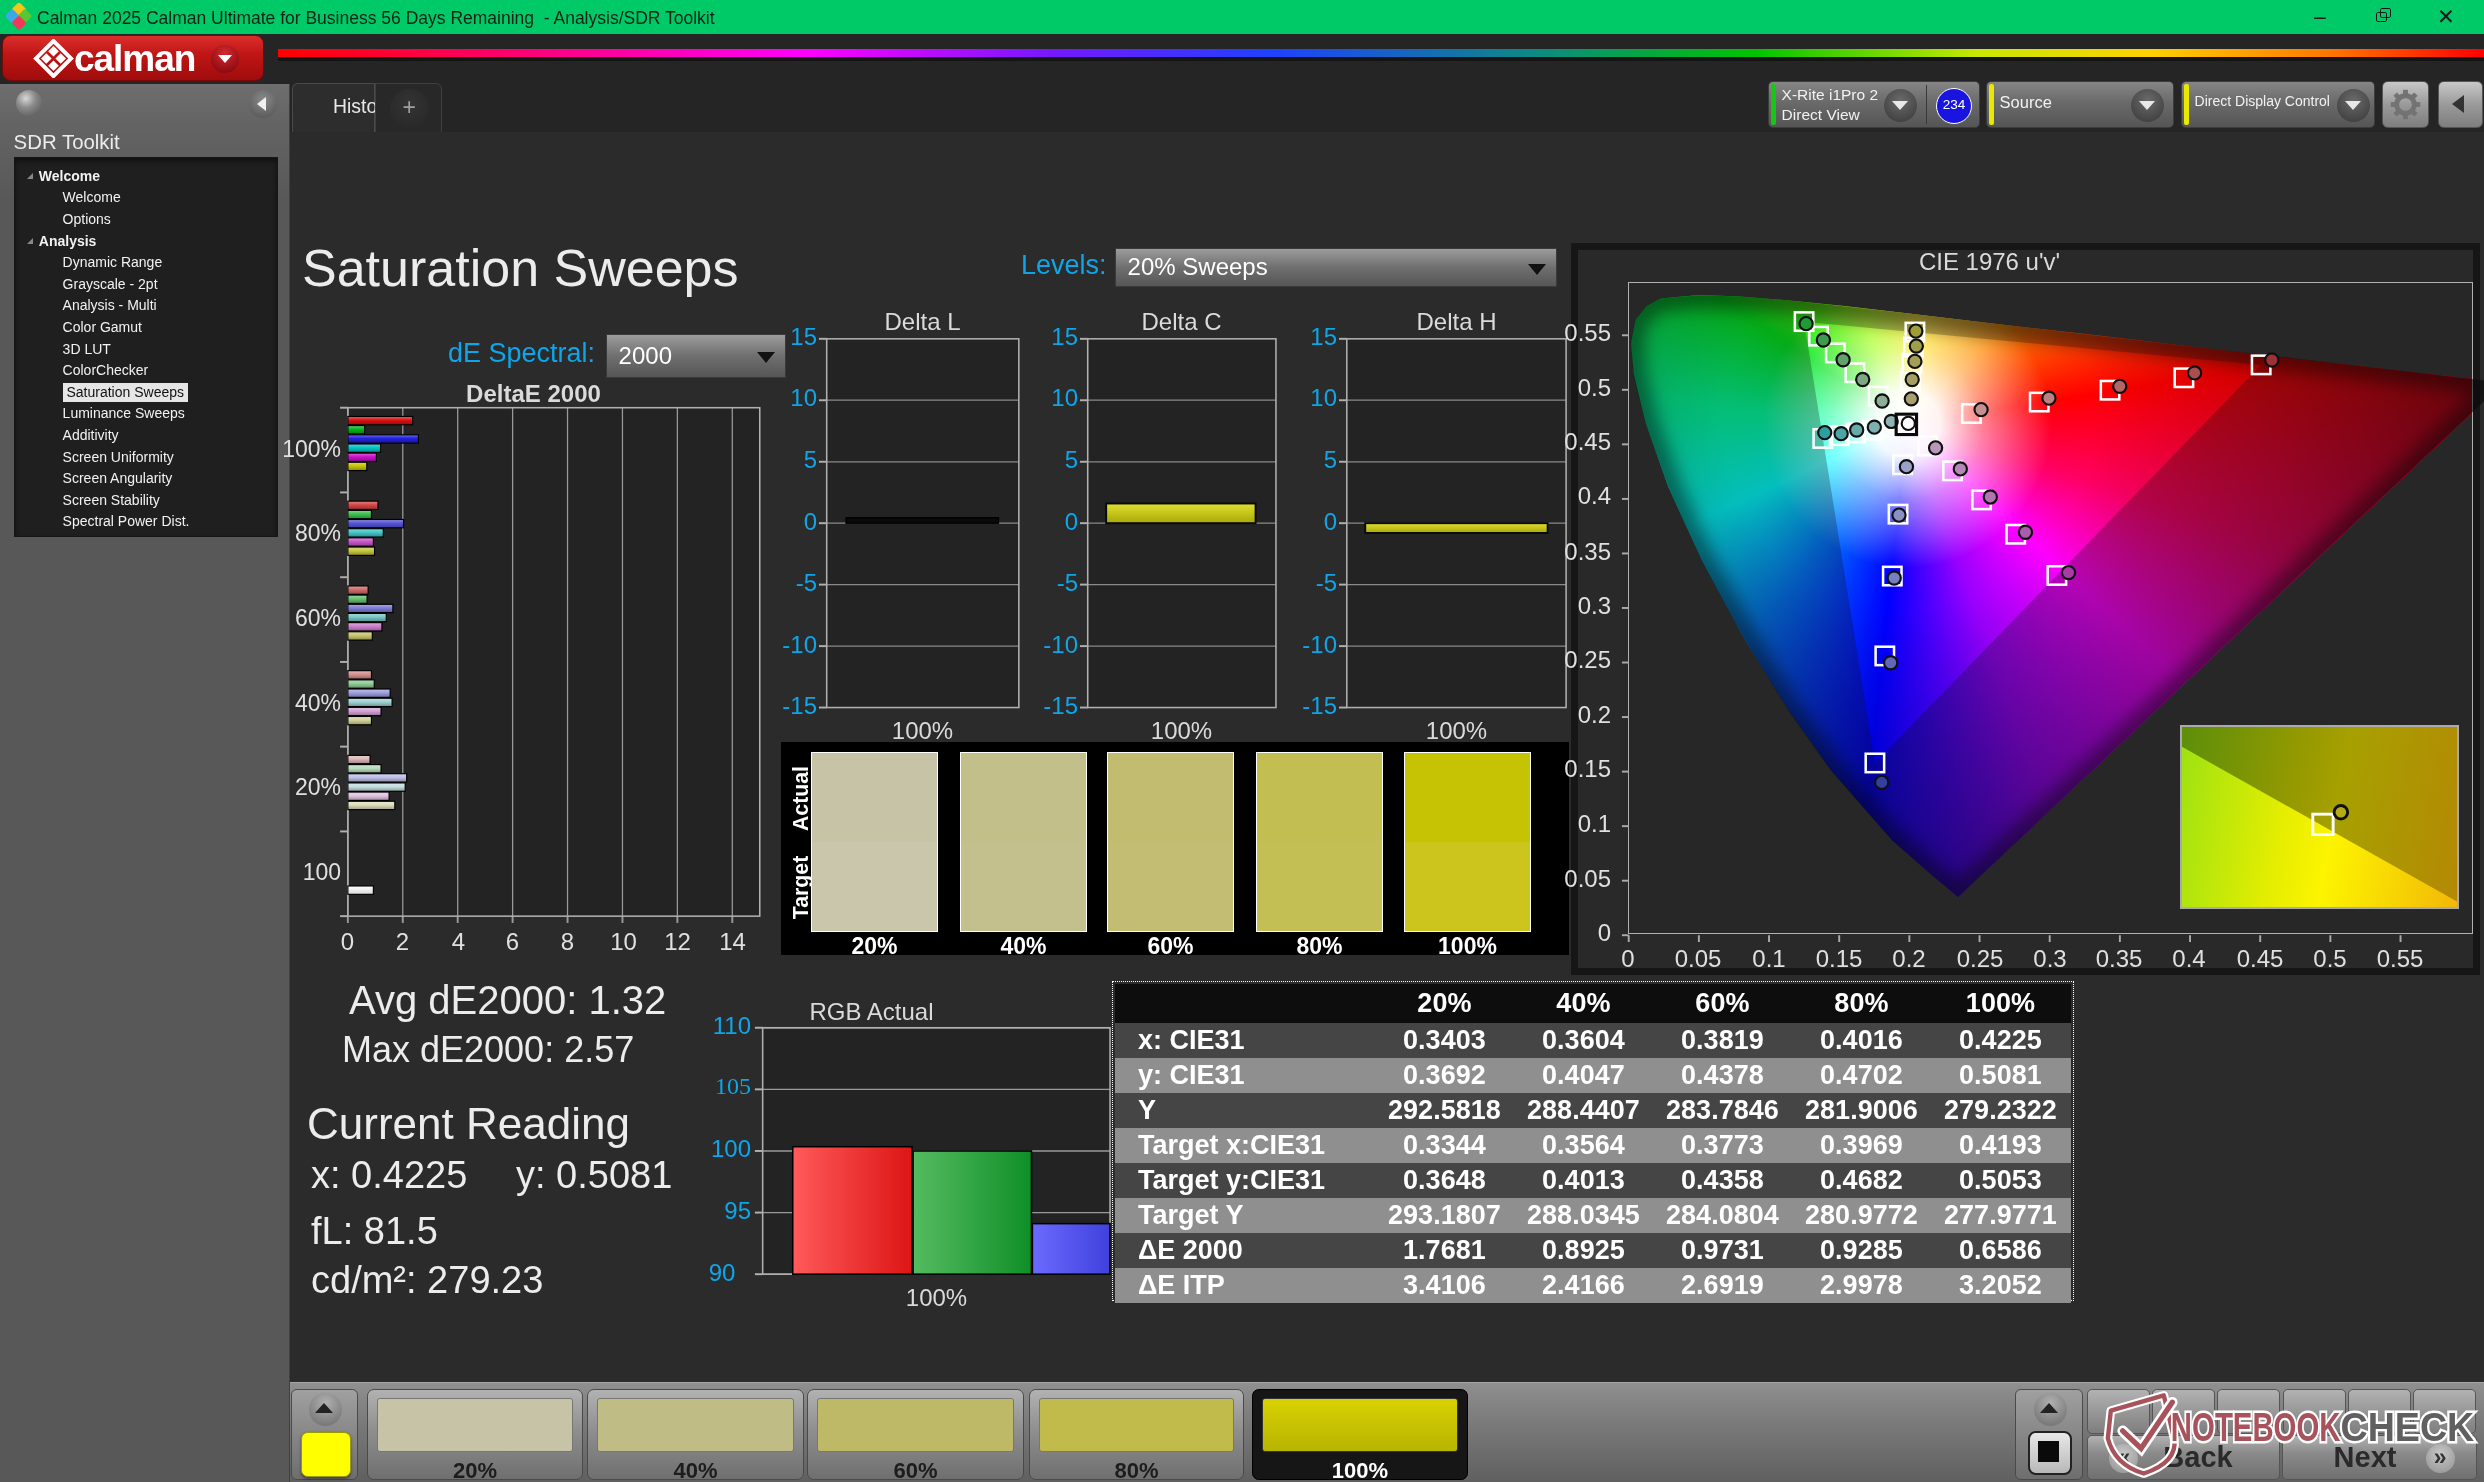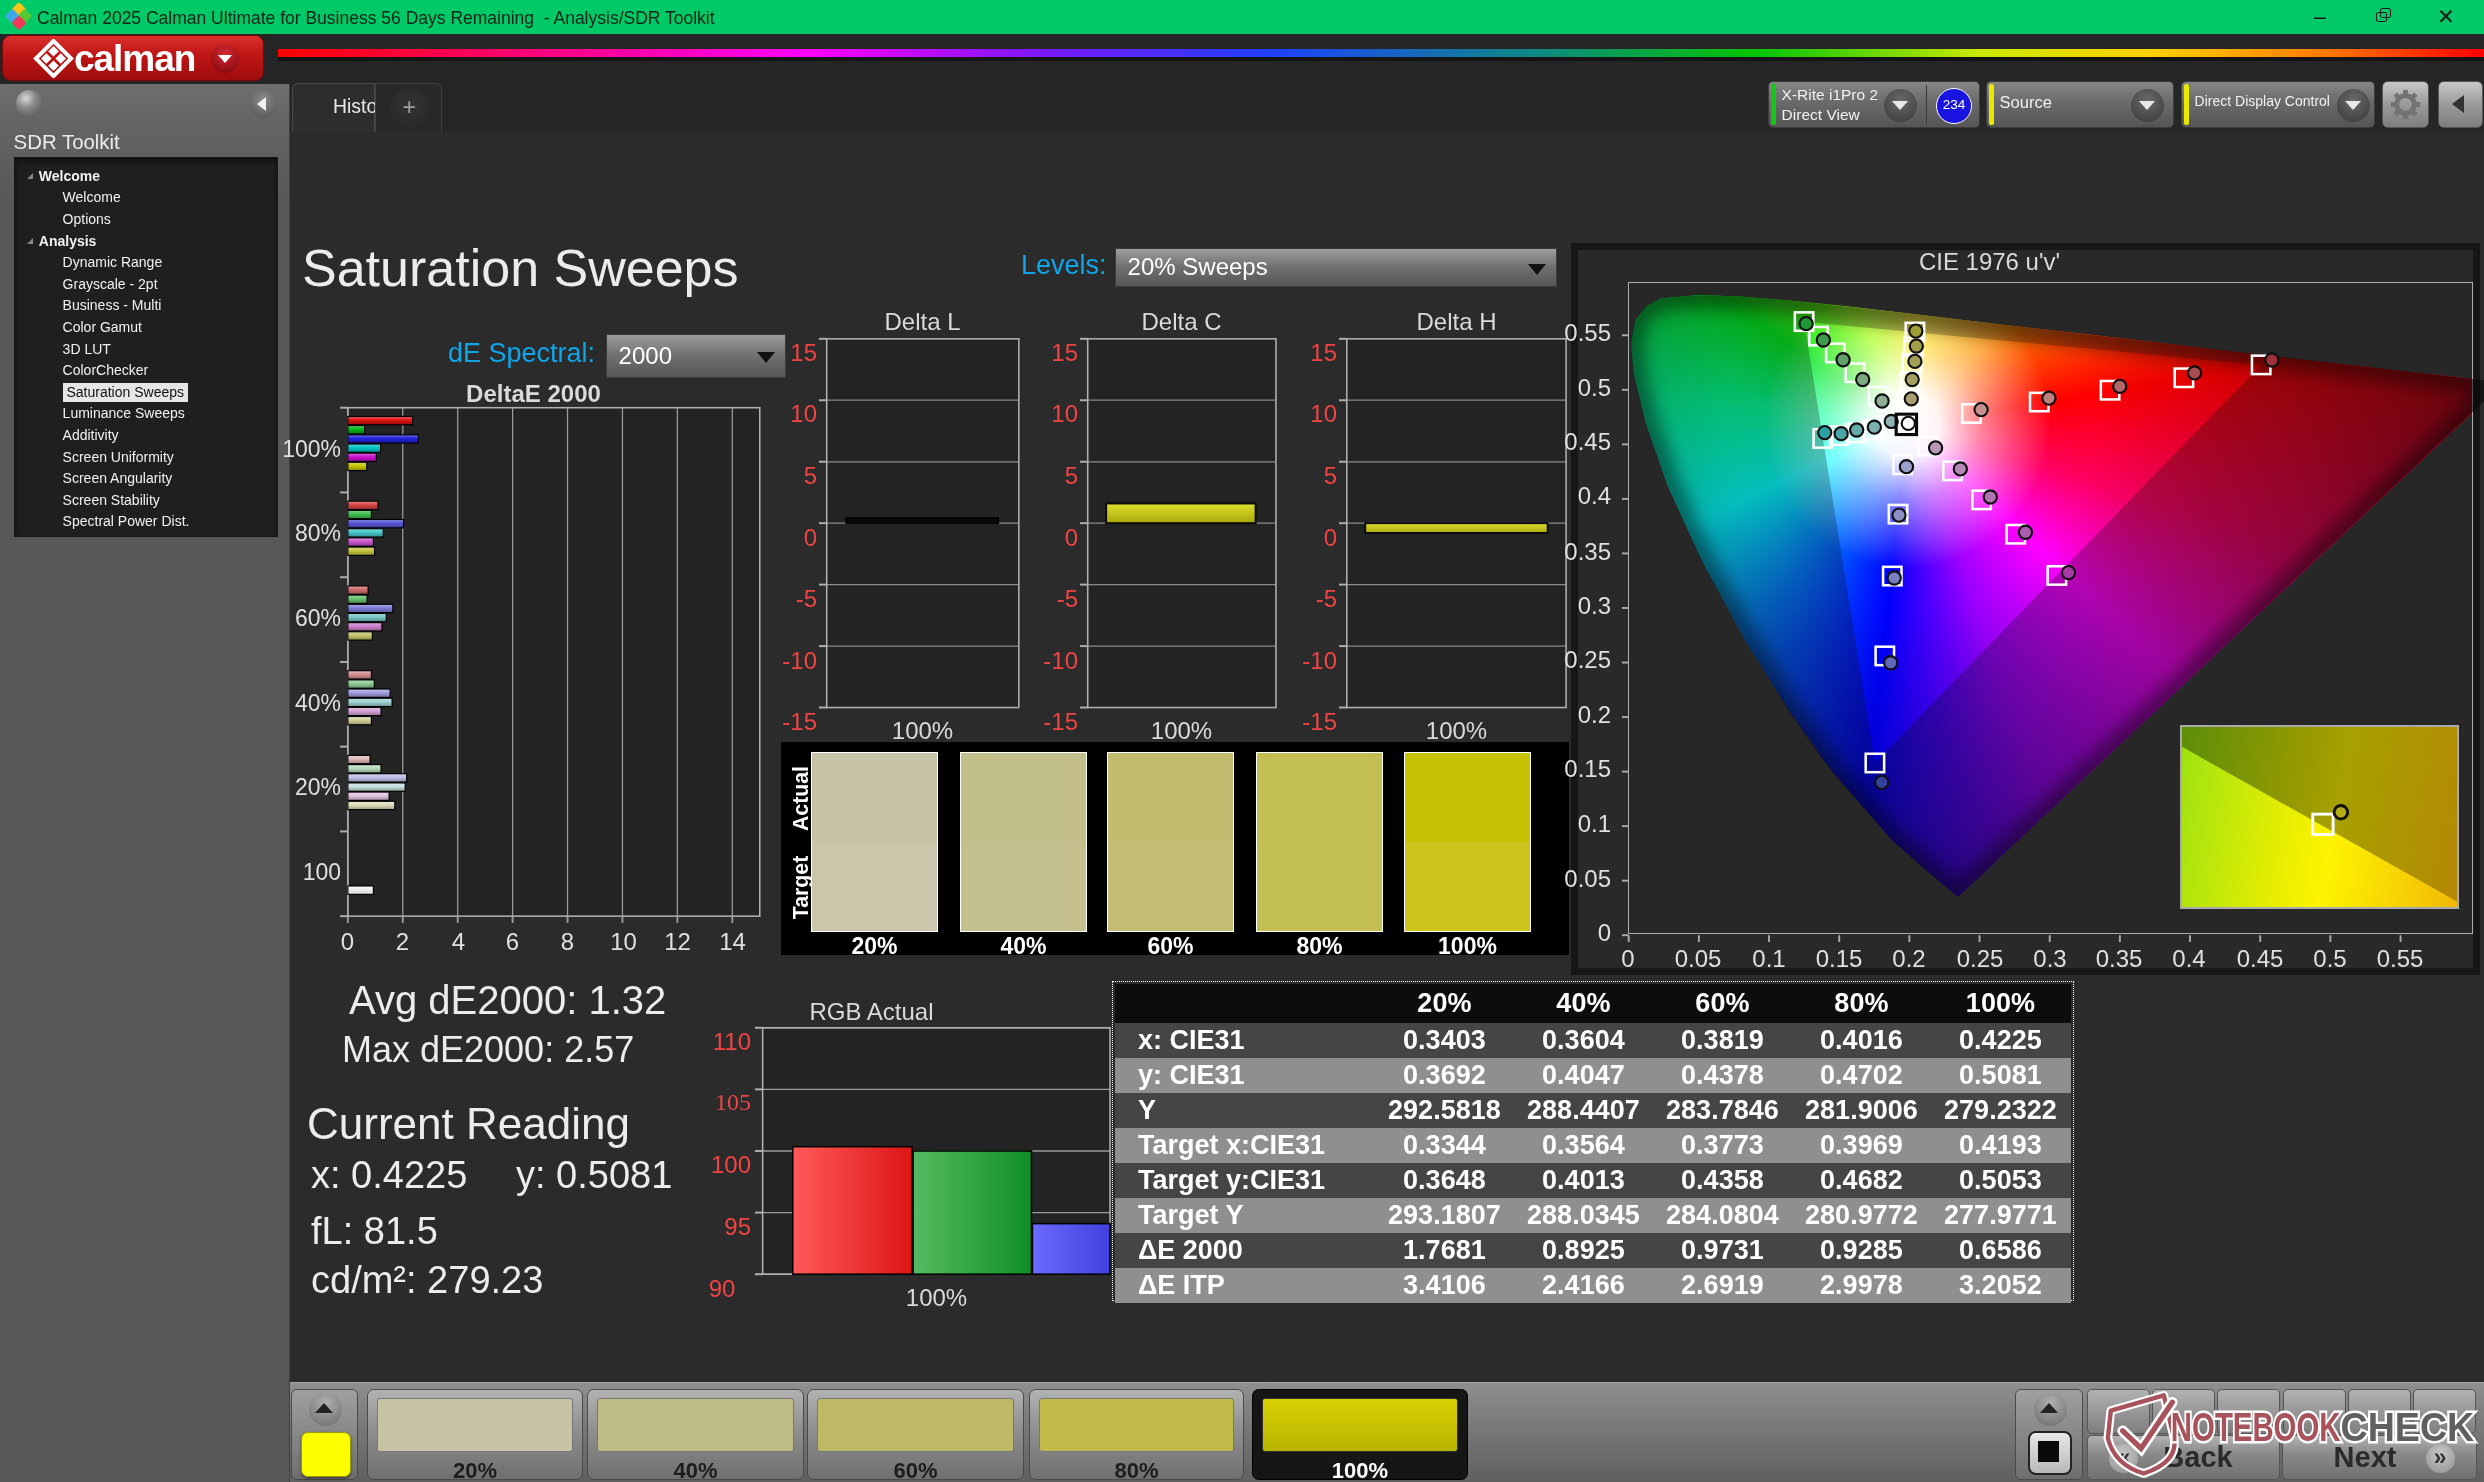--- a/index.html
+++ b/index.html
@@ -70,21 +70,21 @@
 #heading { position:absolute; left:302px; top:238px; font-size:52px; color:#ececec; }
 .lab { position:absolute; color:#0ea5e9; font-size:27px; }
 .drop { position:absolute; background:linear-gradient(#9c9c9c 0%, #6f6f6f 50%, #565656 100%);
   border:1px solid #3a3a3a; color:#fff; }
 .drop .dtext { position:absolute; left:11.6px; top:3.9px; font-size:24px; }
 .drop .darr { position:absolute; right:9.7px; top:40%; border-left:9.7px solid transparent; border-right:9.7px solid transparent; border-top:11.6px solid #111; }
 
 
 .del { position:absolute; color:#e0e0e0; font-size:23px; width:87px; text-align:right; }
 .dexl { position:absolute; color:#e0e0e0; font-size:24px; width:39px; text-align:center; }
-.dll { position:absolute; color:#ef4444; font-size:24px; width:58px; text-align:right;margin-top:16px; }
+.dll { position:absolute; color:#0ea5e9; font-size:24px; width:58px; text-align:right; }
 .dlt { position:absolute; color:#dadada; font-size:24px; text-align:center; }
 #detitle { position:absolute; left:417px; top:380px; width:233px; text-align:center; color:#dadada; font-size:24px; font-weight:bold;}
 
 
 #swpanel { position:absolute; left:781px; top:742px; width:788px; height:213px; background:#000; }
 .swq { position:absolute; top:9.7px; width:127px; height:180px; border:1.9px solid #fff; }
 .swl { position:absolute; top:191px; color:#fff; font-size:23px; font-weight:bold; text-align:center; }
 .swrot { position:absolute; color:#fff; font-size:21.3px; font-weight:bold; transform:rotate(-90deg); transform-origin:center; width:87px; text-align:center; }
 
 
@@ -203,21 +203,21 @@
     <div id="collapsebtn"></div>
     <div id="sdrtitle">SDR Toolkit</div>
     <div id="treebox">
       <div id="tree">
 <div class="titem tgroup"><span class="tri"></span>Welcome</div>
 <div class="titem tchild">Welcome</div>
 <div class="titem tchild">Options</div>
 <div class="titem tgroup"><span class="tri"></span>Analysis</div>
 <div class="titem tchild">Dynamic Range</div>
 <div class="titem tchild">Grayscale - 2pt</div>
-<div class="titem tchild">Business - Multi</div>
+<div class="titem tchild">Analysis - Multi</div>
 <div class="titem tchild">Color Gamut</div>
 <div class="titem tchild">3D LUT</div>
 <div class="titem tchild">ColorChecker</div>
 <div class="titem tchild"><span class="sel">Saturation Sweeps</span></div>
 <div class="titem tchild">Luminance Sweeps</div>
 <div class="titem tchild">Additivity</div>
 <div class="titem tchild">Screen Uniformity</div>
 <div class="titem tchild">Screen Angularity</div>
 <div class="titem tchild">Screen Stability</div>
 <div class="titem tchild">Spectral Power Dist.</div>

